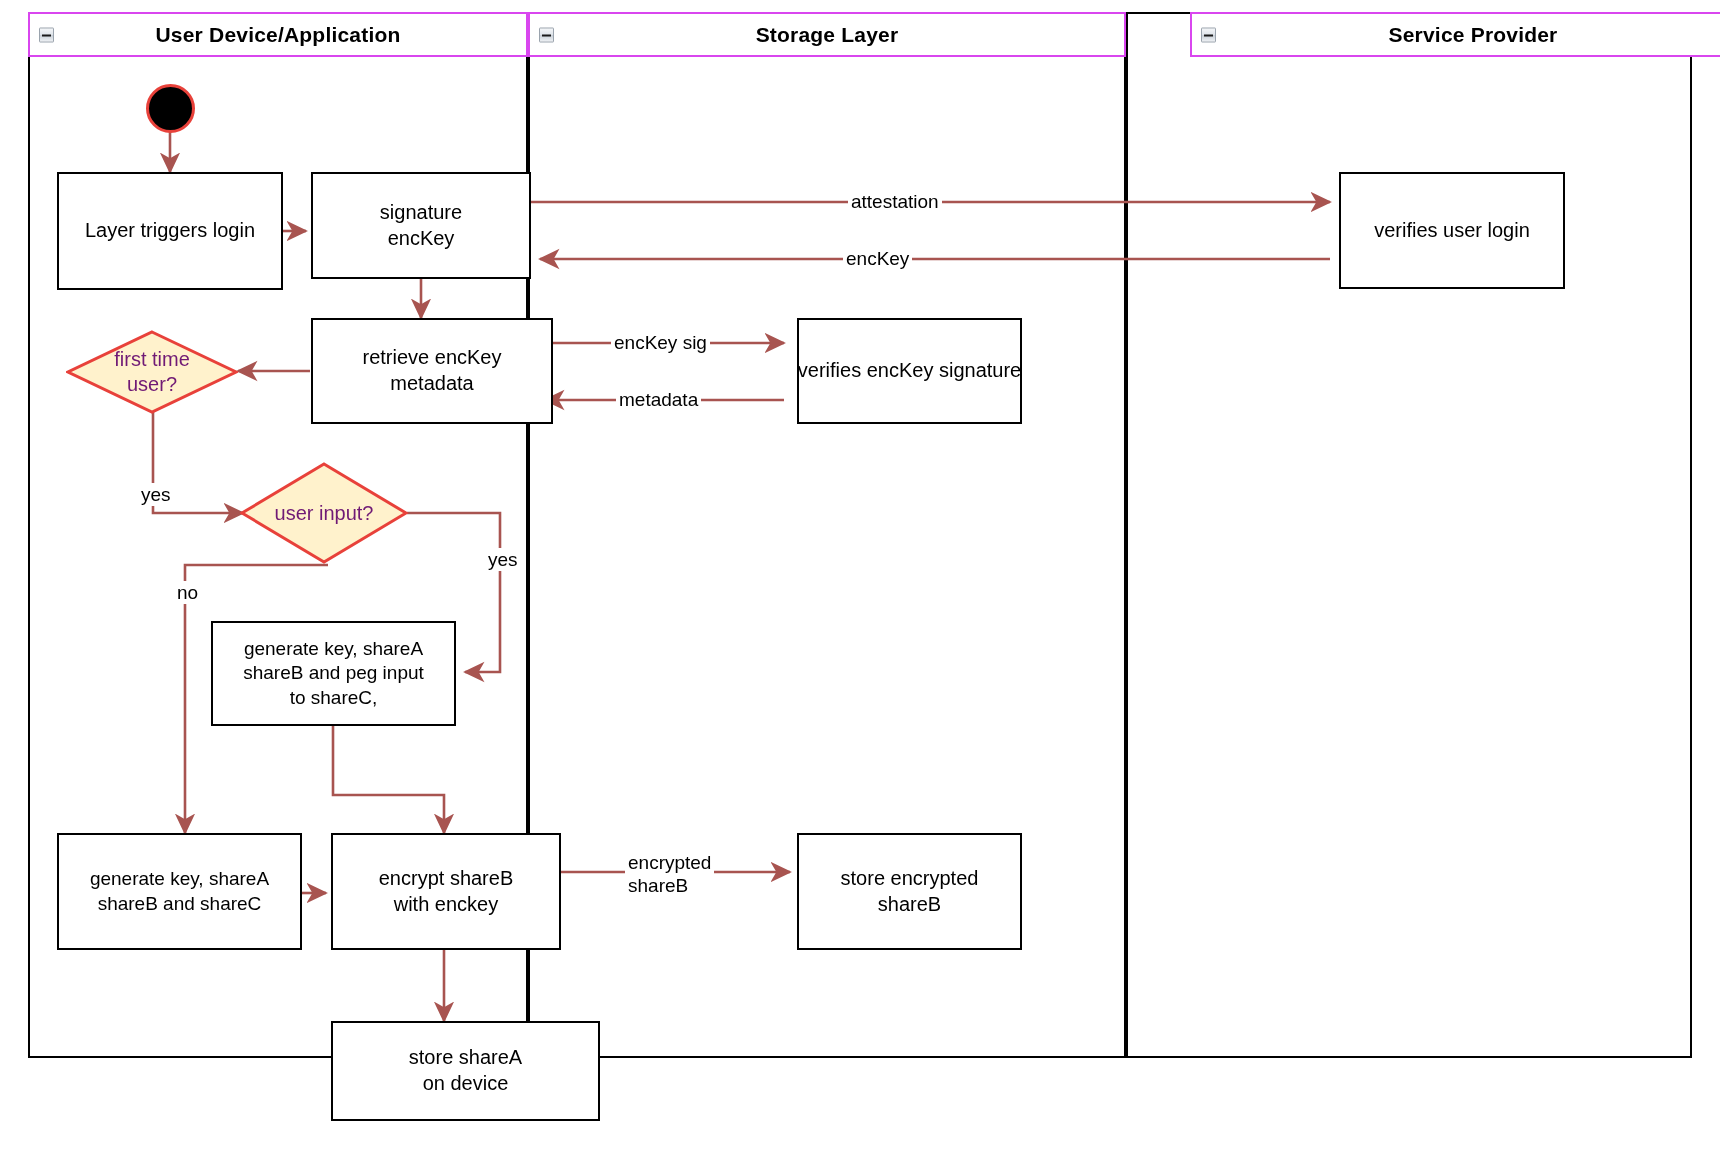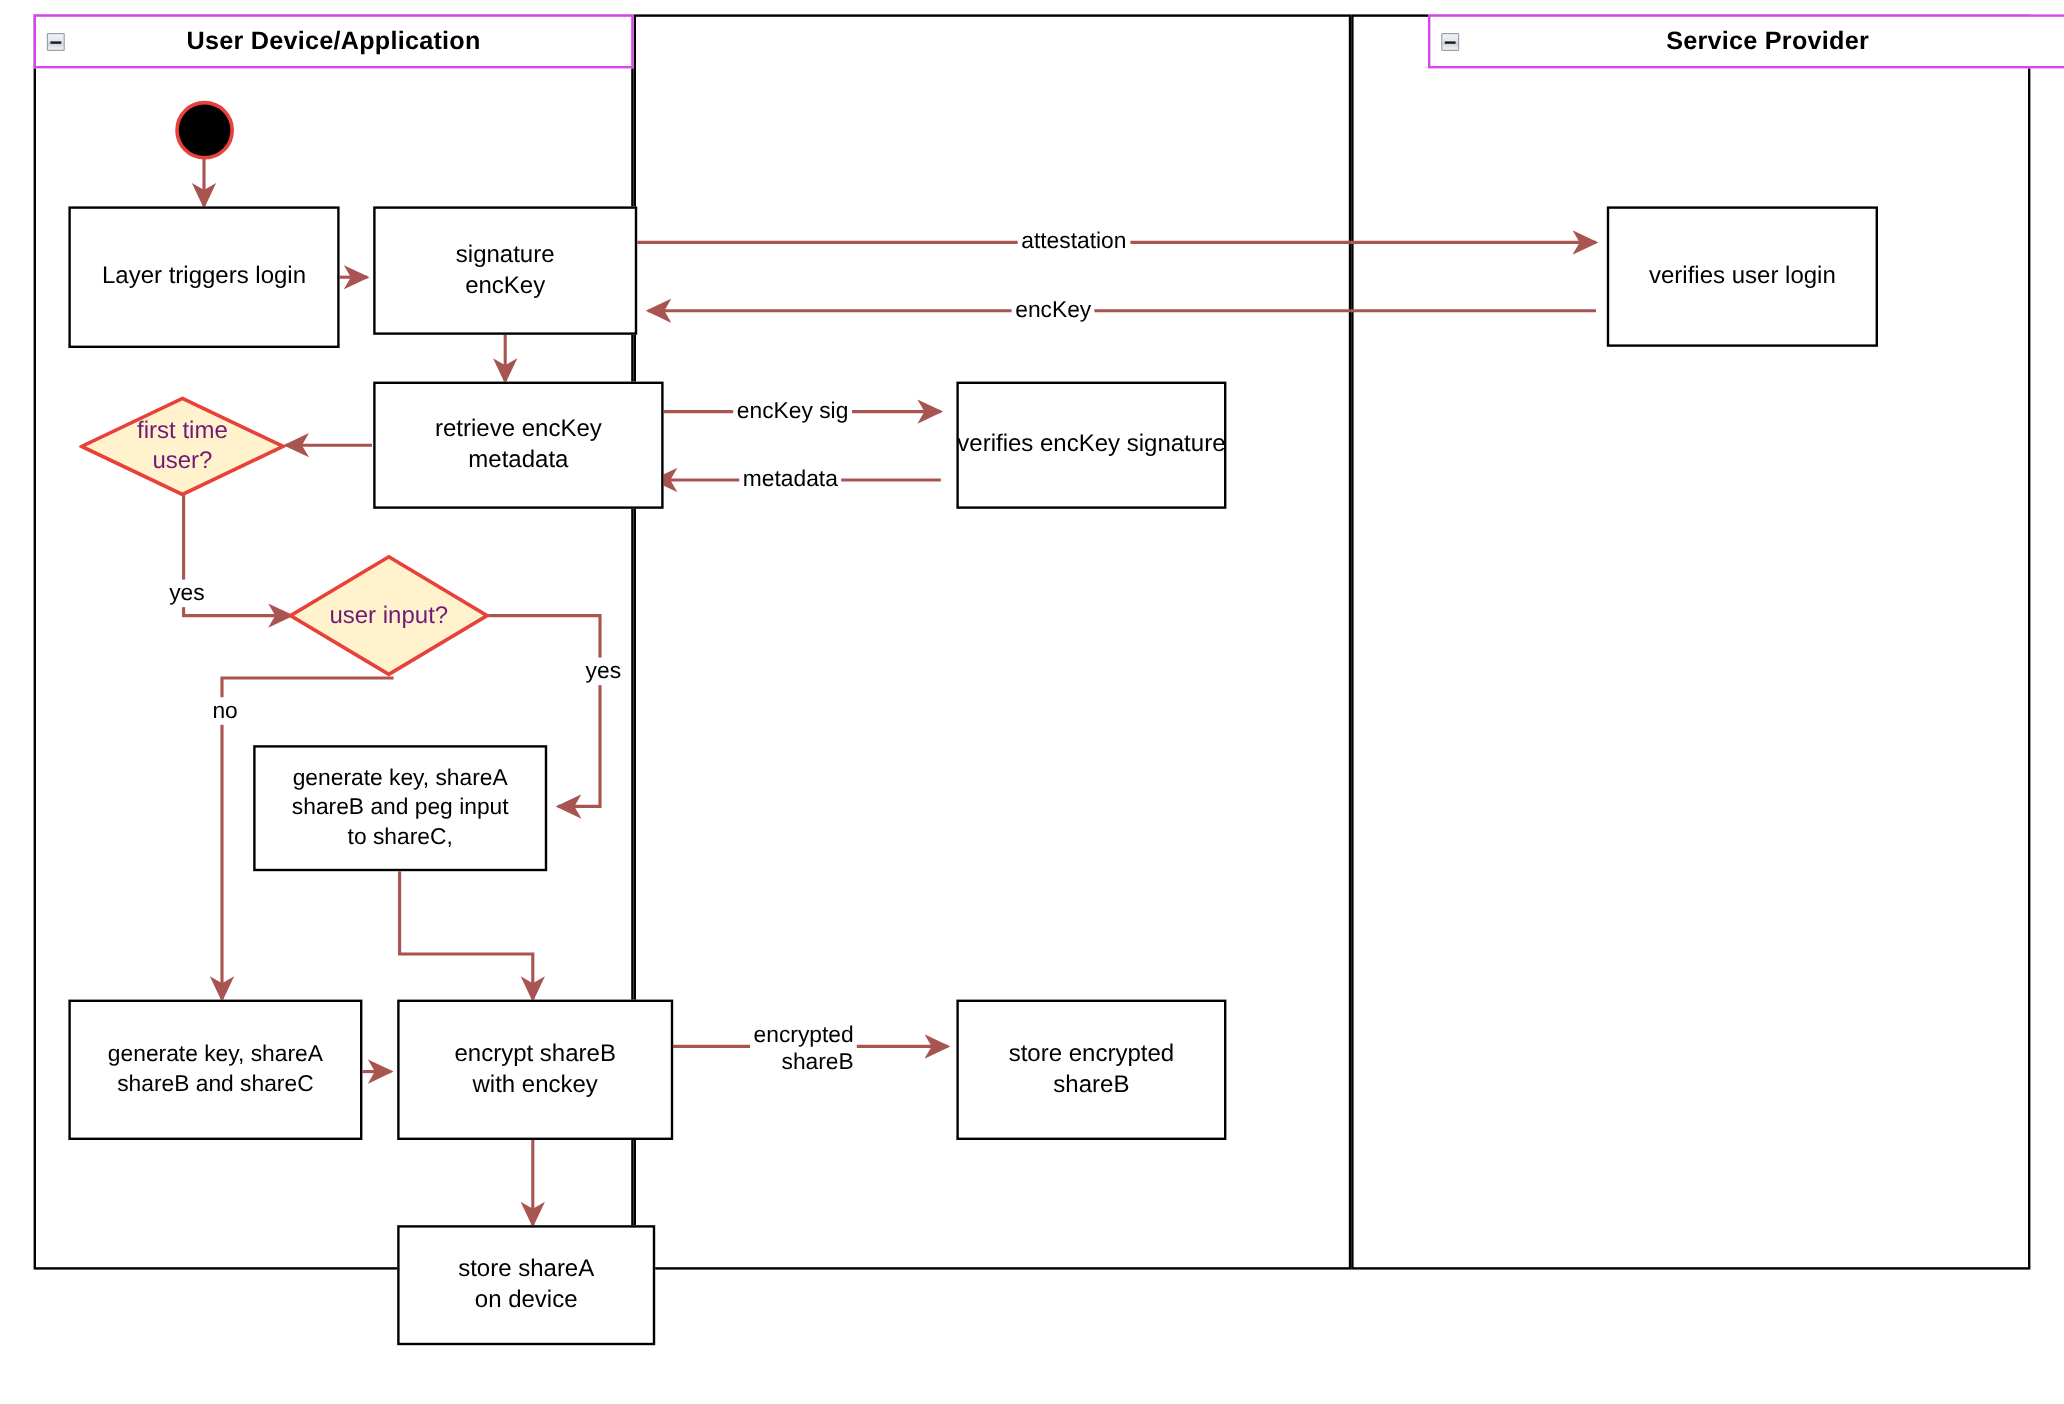--- a/index.html
+++ b/index.html
@@ -127,20 +127,24 @@
 <div id="canvas">
 
   <div class="lane" style="left:28px; top:12px; width:500px; height:1046px;"></div>
   <div class="lane" style="left:528px; top:12px; width:598px; height:1046px;"></div>
   <div class="lane" style="left:1126px; top:12px; width:566px; height:1046px;"></div>
 
   <div class="lane-header" style="left:28px; top:12px; width:500px; height:45px;">
     <span class="collapse-icon"></span>
     <span class="lane-title">User Device/Application</span>
   </div>
+  <div class="lane-header" style="left:528px; top:12px; width:598px; height:45px;">
+    <span class="collapse-icon"></span>
+    <span class="lane-title">Storage Layer</span>
+  </div>
   <div class="lane-header" style="left:1190px; top:12px; width:566px; height:45px;">
     <span class="collapse-icon"></span>
     <span class="lane-title">Service Provider</span>
   </div>
 
   <svg class="edges" viewBox="0 0 1720 1170" xmlns="http://www.w3.org/2000/svg">
     <defs>
       <marker id="arrow" viewBox="0 0 12 12" refX="10" refY="6" markerWidth="9" markerHeight="9" orient="auto-start-reverse">
         <path d="M 0 0.8 L 11 6 L 0 11.2 L 3 6 Z" fill="#a85450"></path>
       </marker>
@@ -219,21 +223,21 @@
   <div class="node" style="left:57px; top:833px; width:245px; height:117px; font-size:19px;">
     <span>generate key, shareA
 shareB and shareC</span>
   </div>
 
   <div class="node" style="left:331px; top:833px; width:230px; height:117px;">
     <span>encrypt shareB
 with enckey</span>
   </div>
 
-  <div class="node" style="left:331px; top:1021px; width:215px; height:100px;">
+  <div class="node" style="left:331px; top:1021px; width:269px; height:100px;">
     <span>store shareA
 on device</span>
   </div>
 
   <div class="node overflow" style="left:797px; top:318px; width:225px; height:106px;">
     <span>verifies encKey signature</span>
   </div>
 
   <div class="node" style="left:797px; top:833px; width:225px; height:117px;">
     <span>store encrypted
@@ -244,16 +248,16 @@
     <span>verifies user login</span>
   </div>
 
   <div class="edge-label" style="left:848px; top:190px;">attestation</div>
   <div class="edge-label" style="left:843px; top:247px;">encKey</div>
   <div class="edge-label" style="left:611px; top:331px;">encKey sig</div>
   <div class="edge-label" style="left:616px; top:388px;">metadata</div>
   <div class="edge-label" style="left:138px; top:483px;">yes</div>
   <div class="edge-label" style="left:485px; top:548px;">yes</div>
   <div class="edge-label" style="left:174px; top:581px;">no</div>
-  <div class="edge-label" style="left:625px; top:851px; white-space:pre; text-align:right;">encrypted
+  <div class="edge-label" style="left:625px; top:851px; white-space:pre; text-align:left;">encrypted
 shareB</div>
 
 </div>
 
 </body></html>

